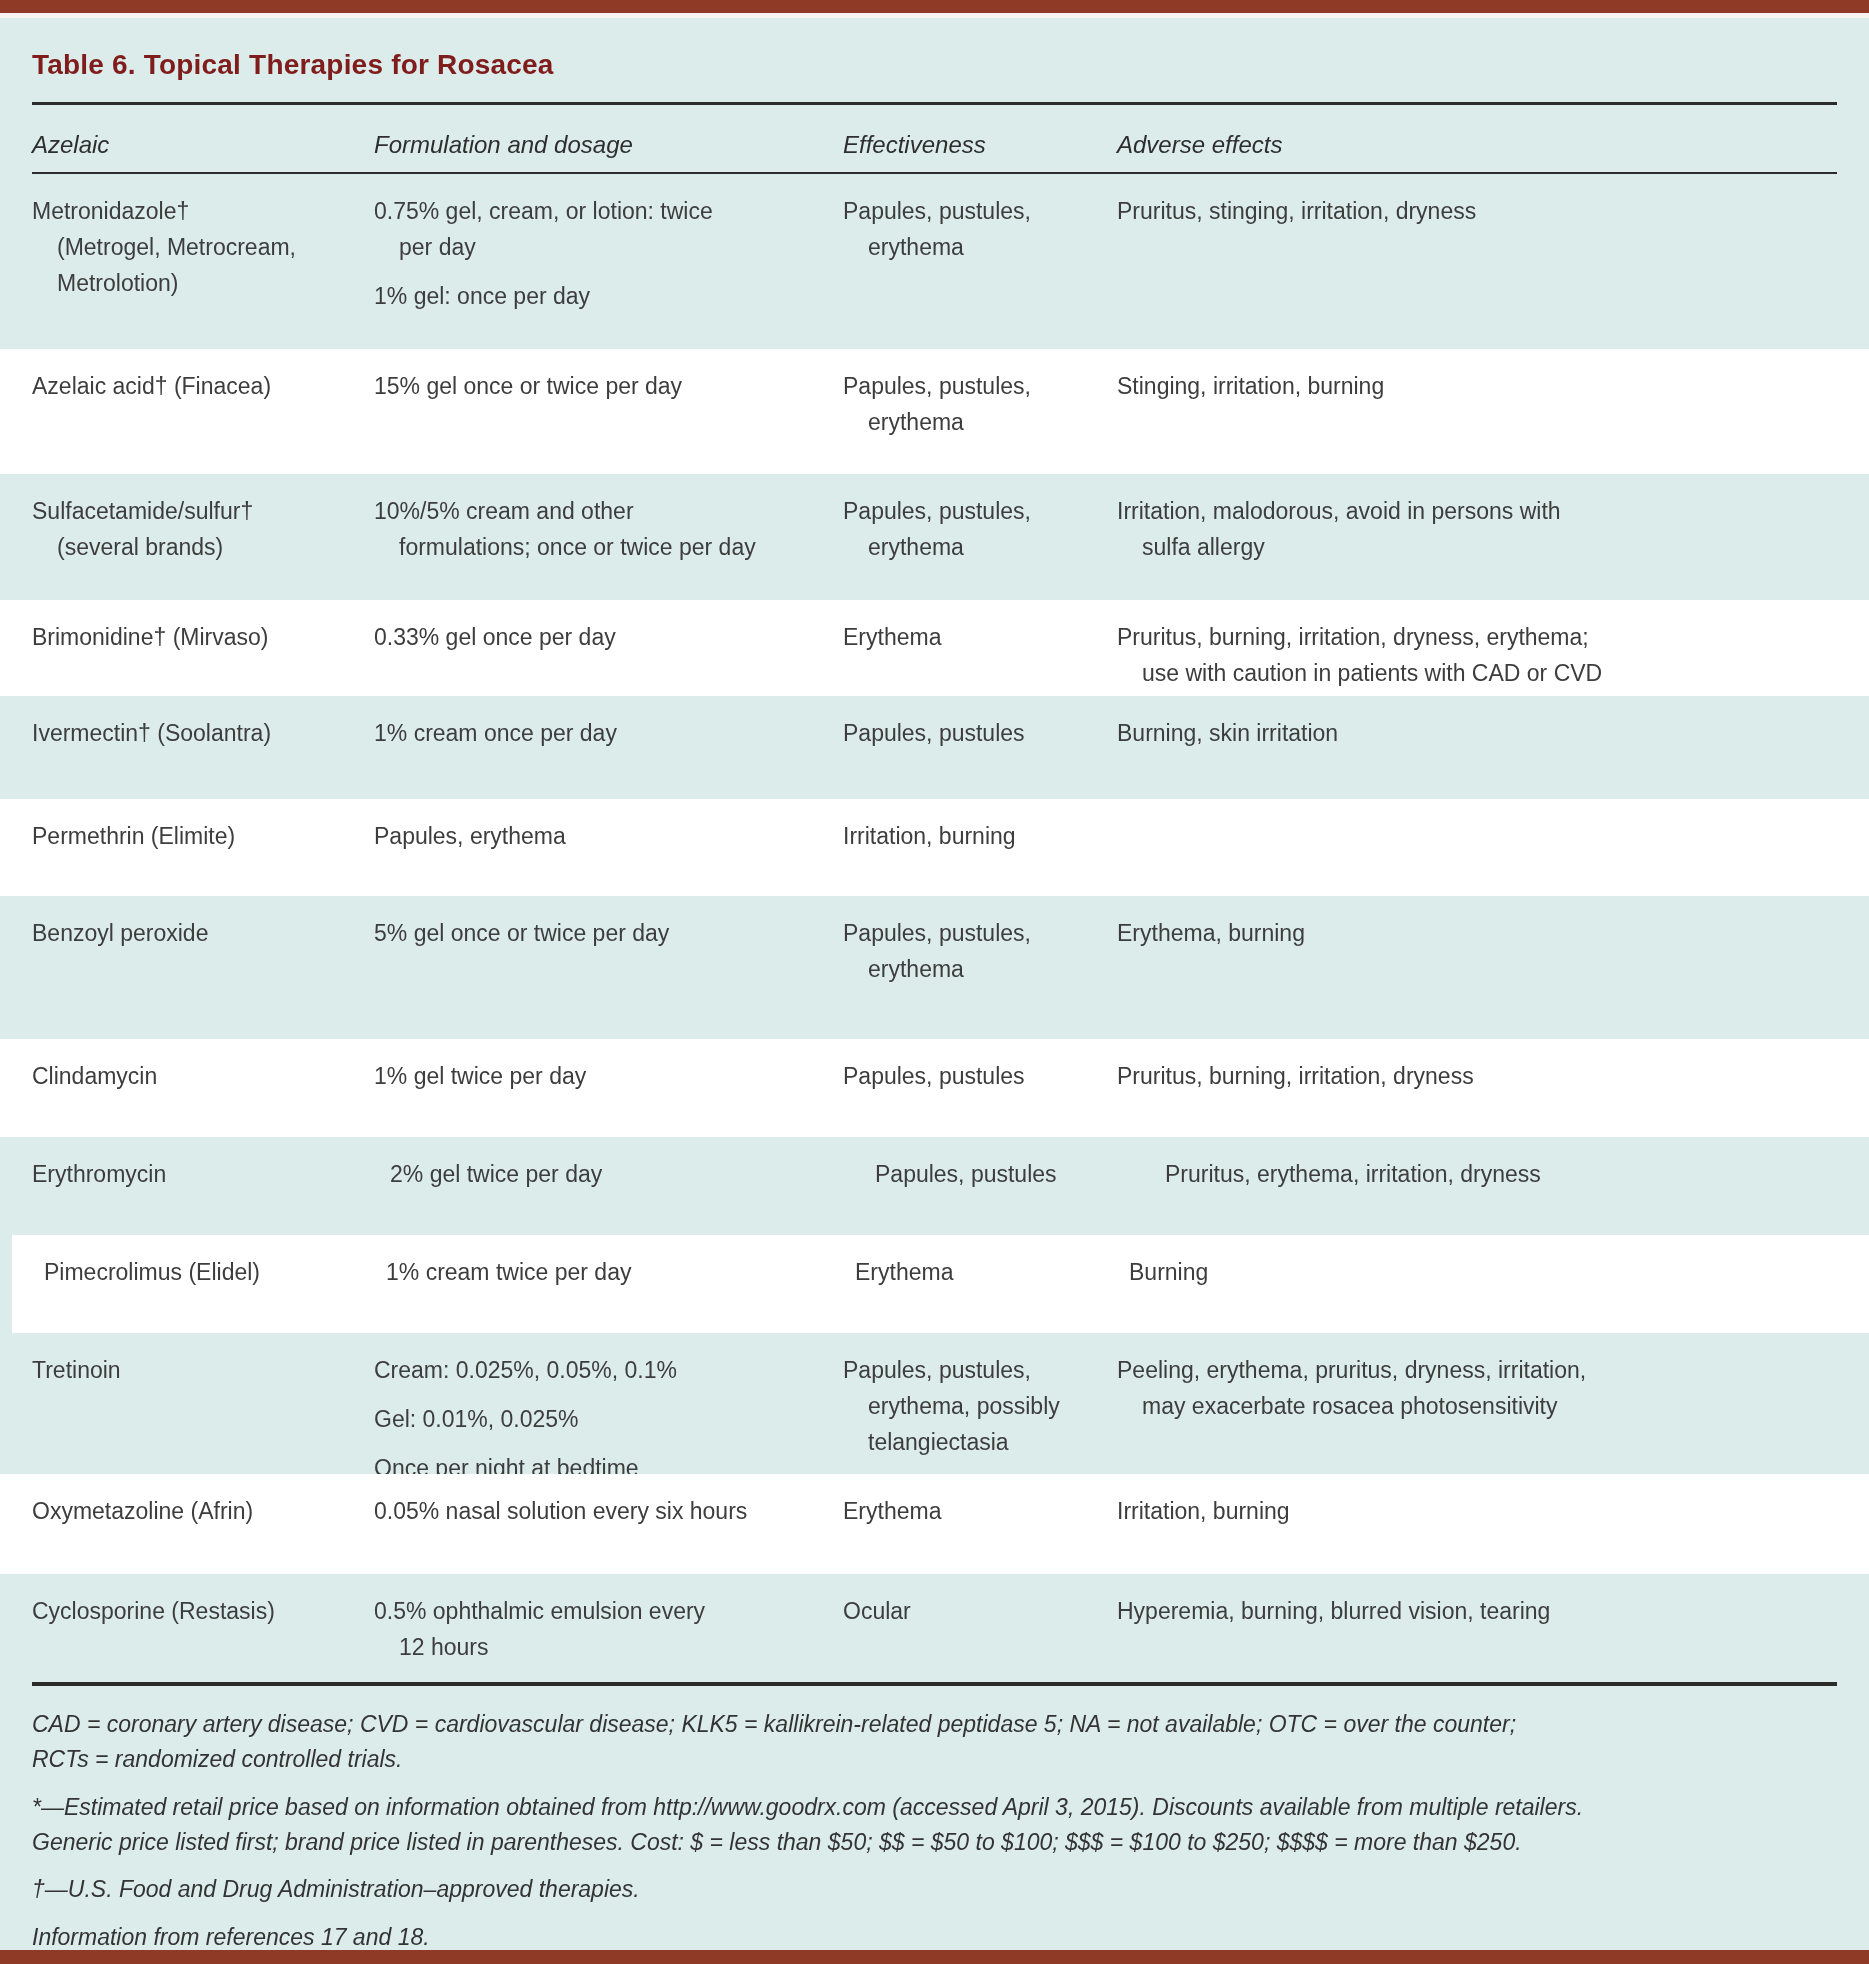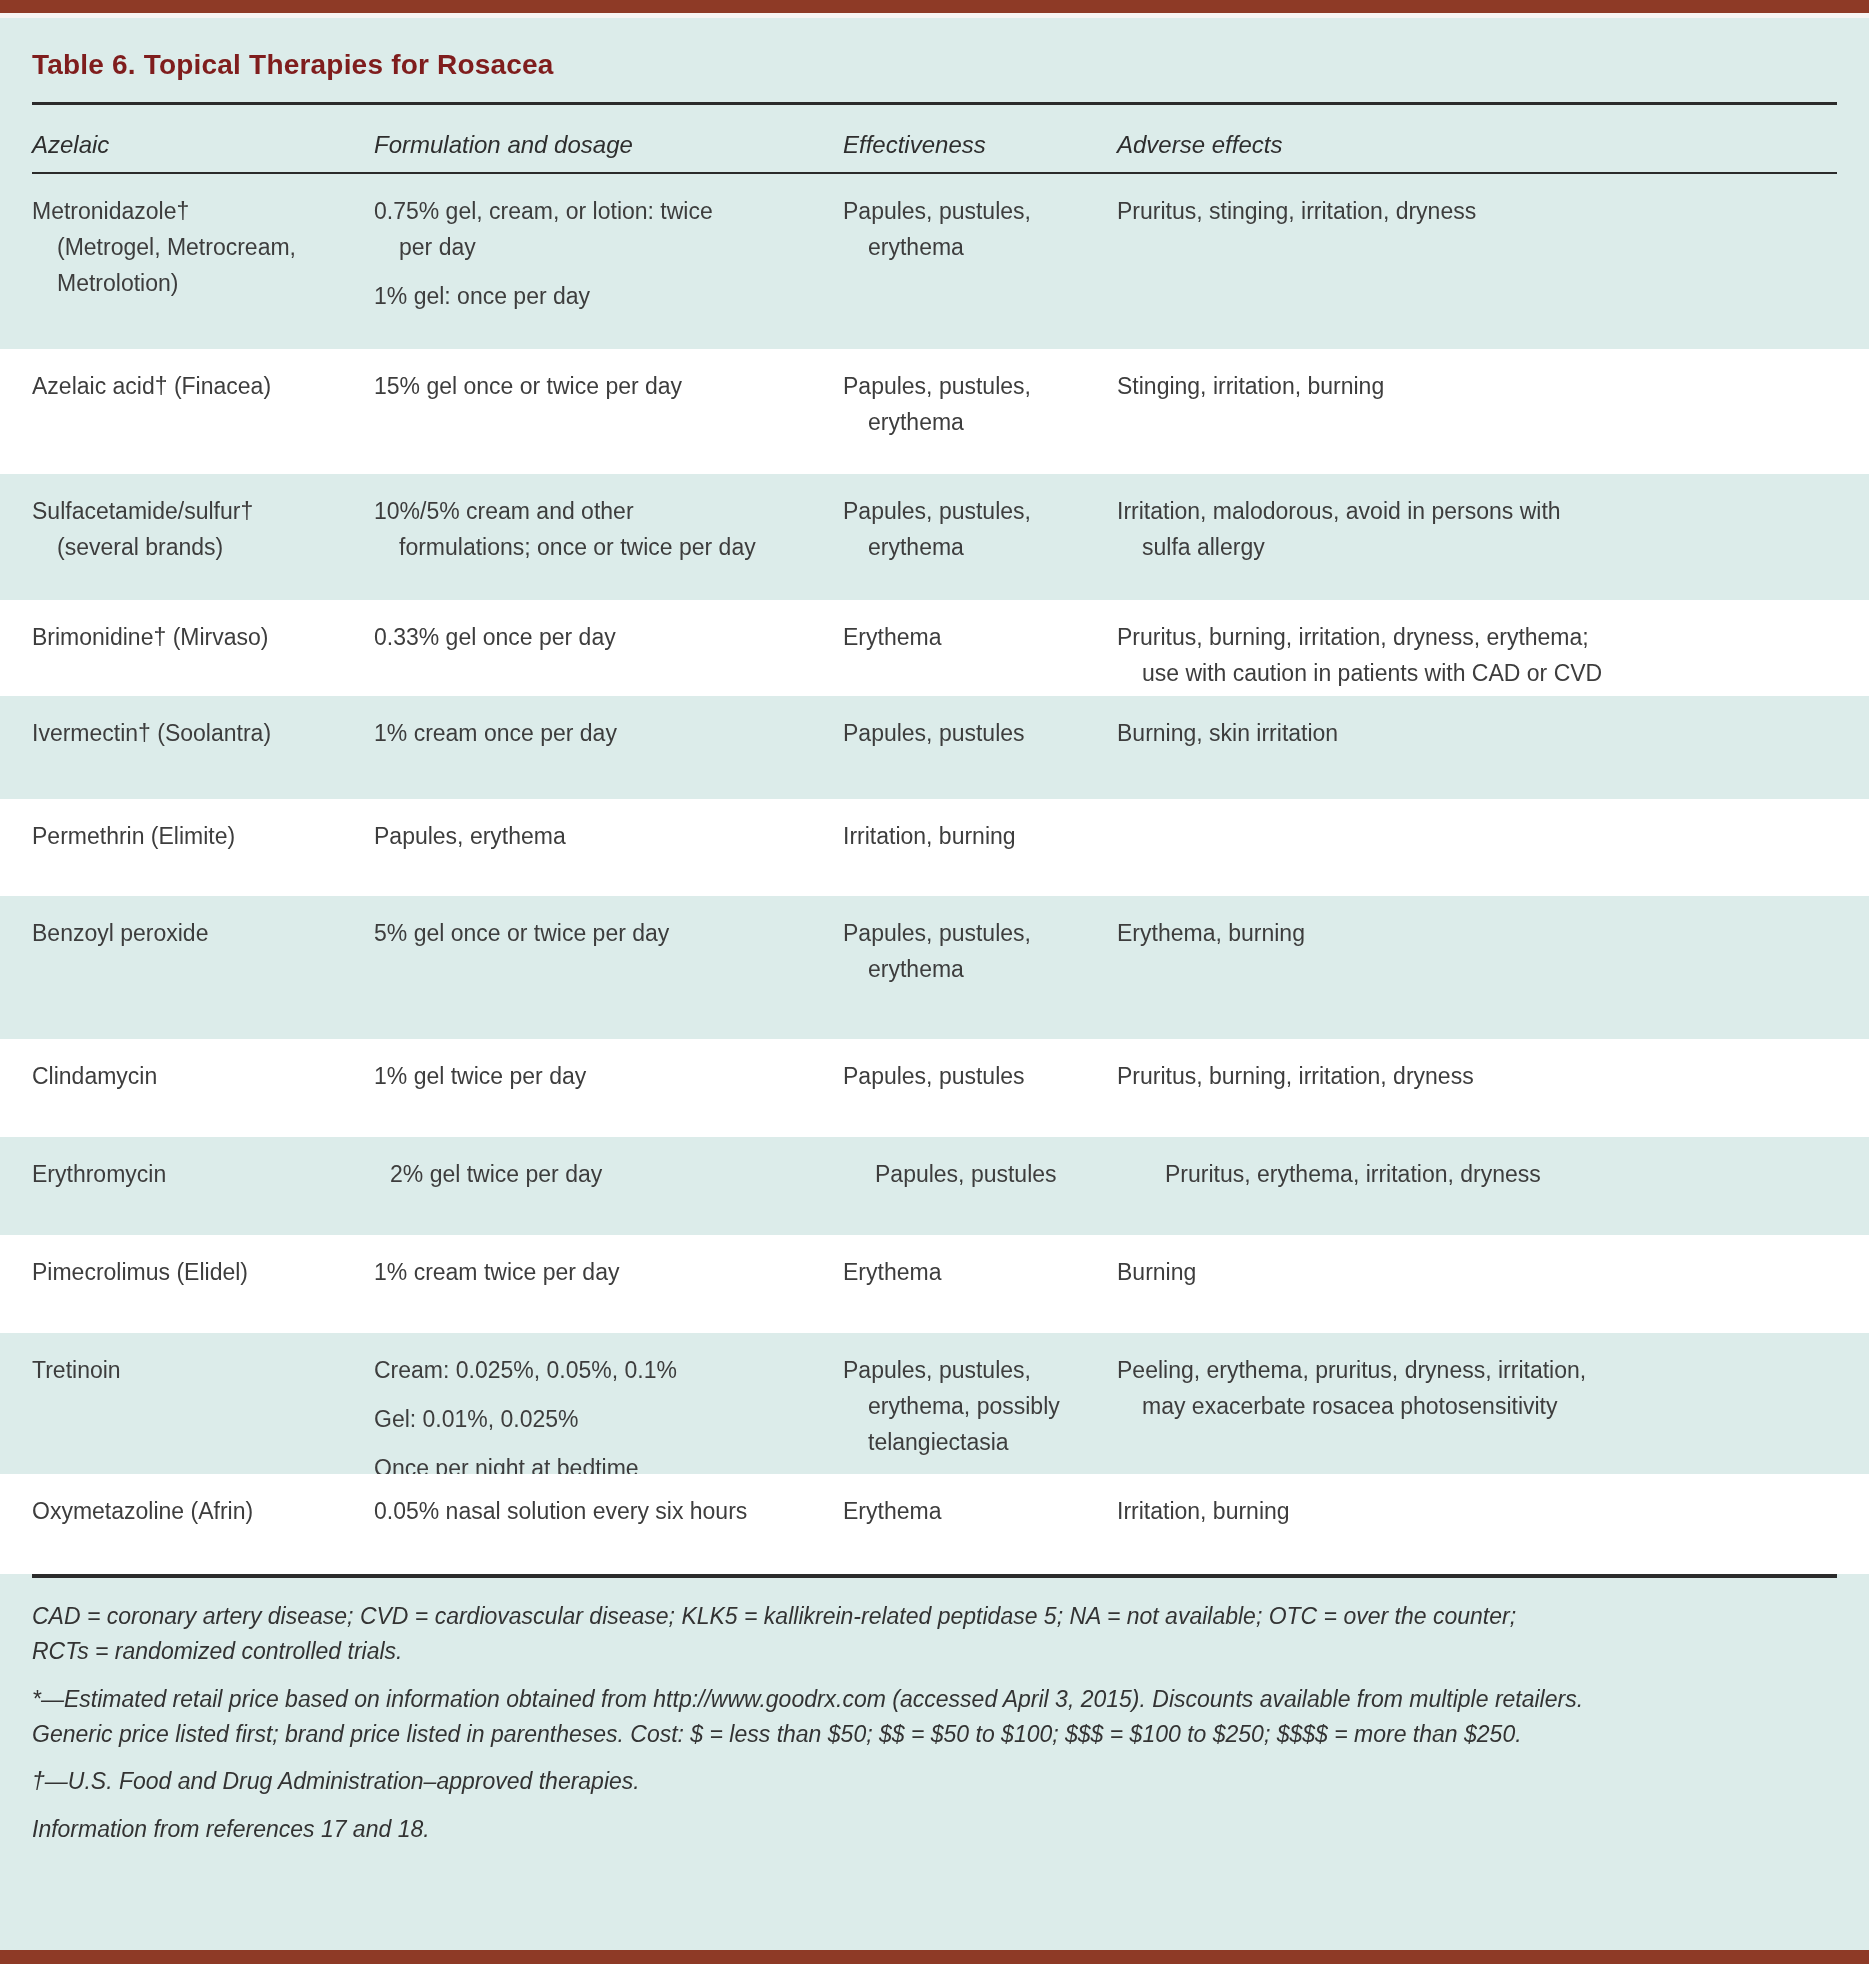--- a/index.html
+++ b/index.html
@@ -206,21 +206,21 @@
         <div class="cell">
           <div class="para">2% gel twice per day</div>
         </div>
         <div class="cell">
           <div class="para">Papules, pustules</div>
         </div>
         <div class="cell">
           <div class="para">Pruritus, erythema, irritation, dryness</div>
         </div>
       </div>
-      <div class="grid row white" style="height: 98px;">
+      <div class="grid row white" style="height: 98px; margin-left: 12px;">
         <div class="cell">
           <div class="para">Pimecrolimus (Elidel)</div>
         </div>
         <div class="cell">
           <div class="para">1% cream twice per day</div>
         </div>
         <div class="cell">
           <div class="para">Erythema</div>
         </div>
         <div class="cell">
@@ -251,20 +251,35 @@
           <div class="para">Oxymetazoline (Afrin)</div>
         </div>
         <div class="cell">
           <div class="para">0.05% nasal solution every six hours</div>
         </div>
         <div class="cell">
           <div class="para">Erythema</div>
         </div>
         <div class="cell">
           <div class="para">Irritation, burning</div>
+        </div>
+      </div>
+      <div class="grid row teal" style="height: 108px;">
+        <div class="cell">
+          <div class="para">Cyclosporine (Restasis)</div>
+        </div>
+        <div class="cell">
+          <div class="para">0.5% ophthalmic emulsion every
+12 hours</div>
+        </div>
+        <div class="cell">
+          <div class="para">Ocular</div>
+        </div>
+        <div class="cell">
+          <div class="para">Hyperemia, burning, blurred vision, tearing</div>
         </div>
       </div>
     </div>
 
   <div class="rule bottom-rule"></div>
 
   <div class="footnotes">
     <div class="footnote">CAD = coronary artery disease; CVD = cardiovascular disease; KLK5 = kallikrein-related peptidase 5; NA = not available; OTC = over the counter;
 RCTs = randomized controlled trials.</div>
     <div class="footnote">*—Estimated retail price based on information obtained from http://www.goodrx.com (accessed April 3, 2015). Discounts available from multiple retailers.

